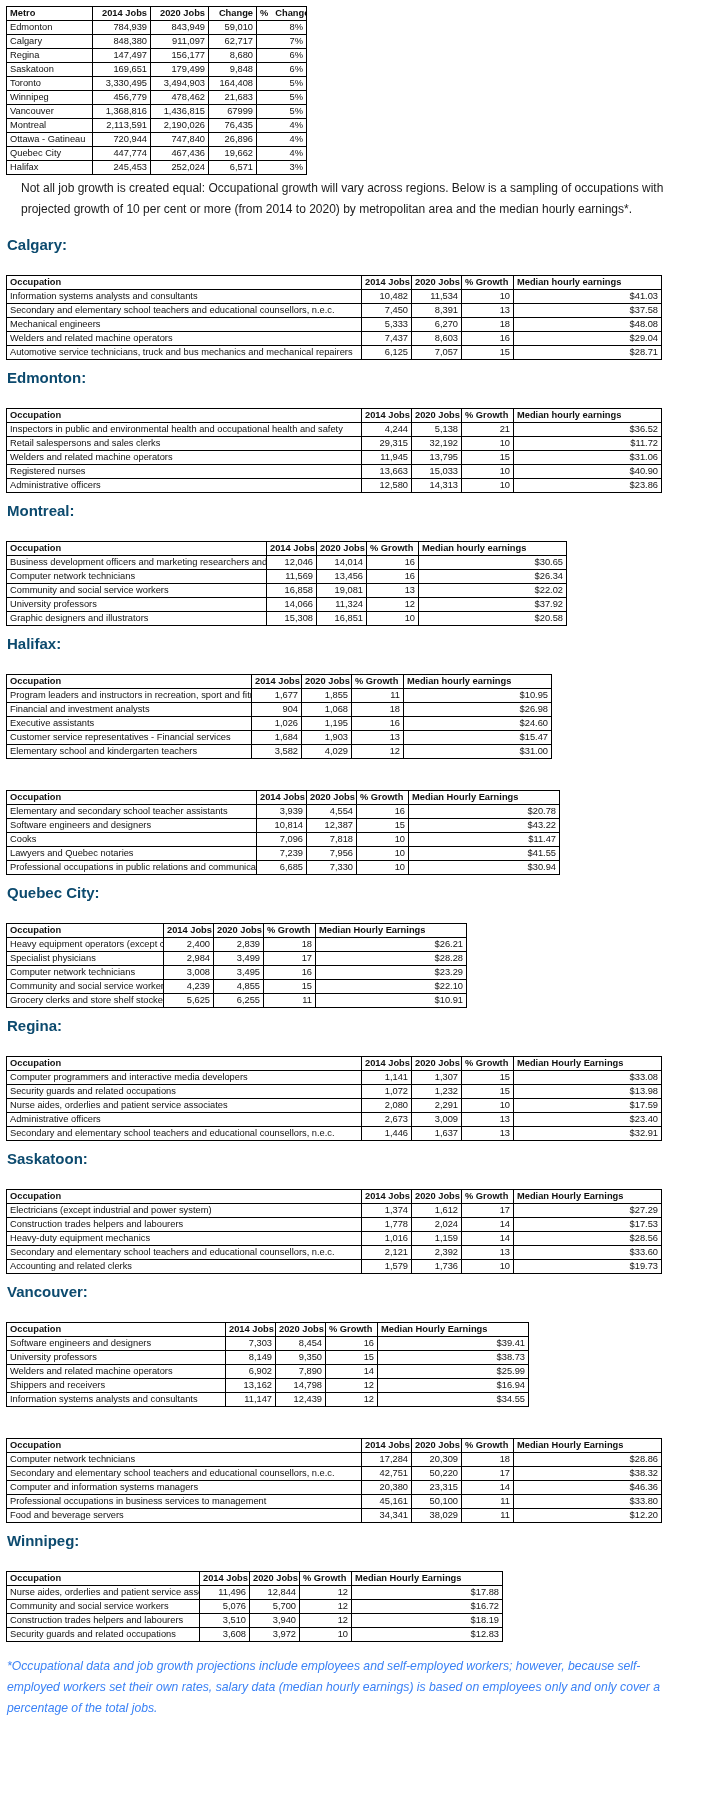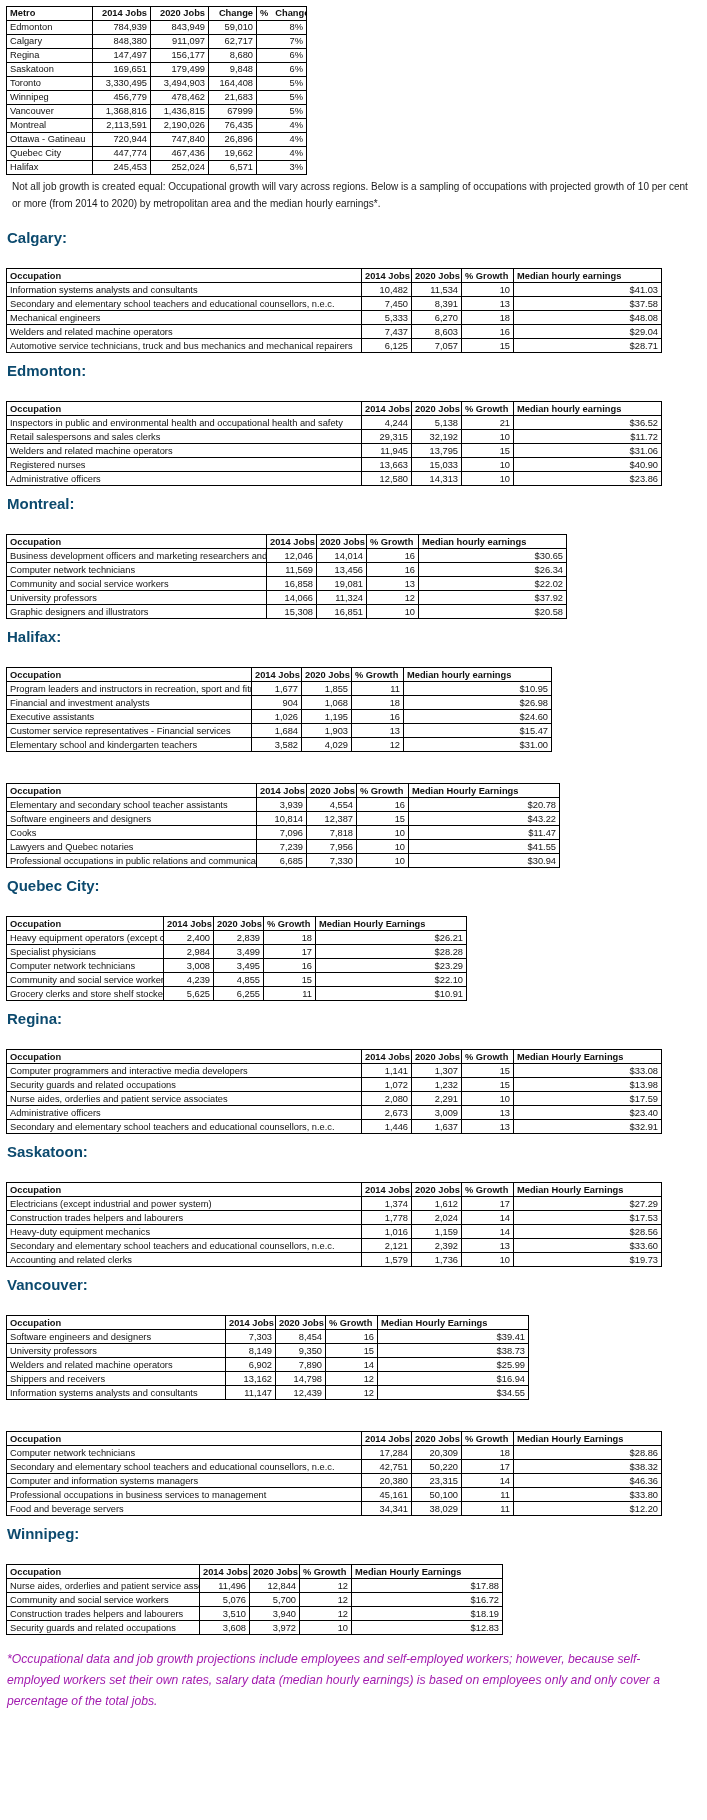--- a/index.html
+++ b/index.html
@@ -82,33 +82,33 @@
   .occ-van    { width: 522px; }
   .occ-van    col.c-occ  { width: 219px; }
   .occ-van    col.c-earn { width: 151px; }
 
   .occ-wpg    { width: 496px; }
   .occ-wpg    col.c-occ  { width: 193px; }
   .occ-wpg    col.c-earn { width: 151px; }
 
   
   .para {
-    font-size: 10px;
+    font-size: 12px;
     line-height: 1.72;
-    margin: 3px 0 0 5px;
+    margin: 3px 0 0 14px;
     padding: 0 10px 0 1px;
     color: #1a1a1a;
   }
   .footnote {
     font-size: 12.2px;
     line-height: 1.72;
     font-style: italic;
     margin: 5px 7px 0 0;
     padding: 0 6px 0 1px;
-    color: #a21caf;
+    color: #3b82f6;
   }
   .city-head {
     font-size: 15px;
     font-weight: bold;
     margin: 0;
     padding: 0 0 0 1px;
     color: #0c4a6e;
   }
   .gap-sm  { height: 9px; }
   .gap-md  { height: 17px; }

